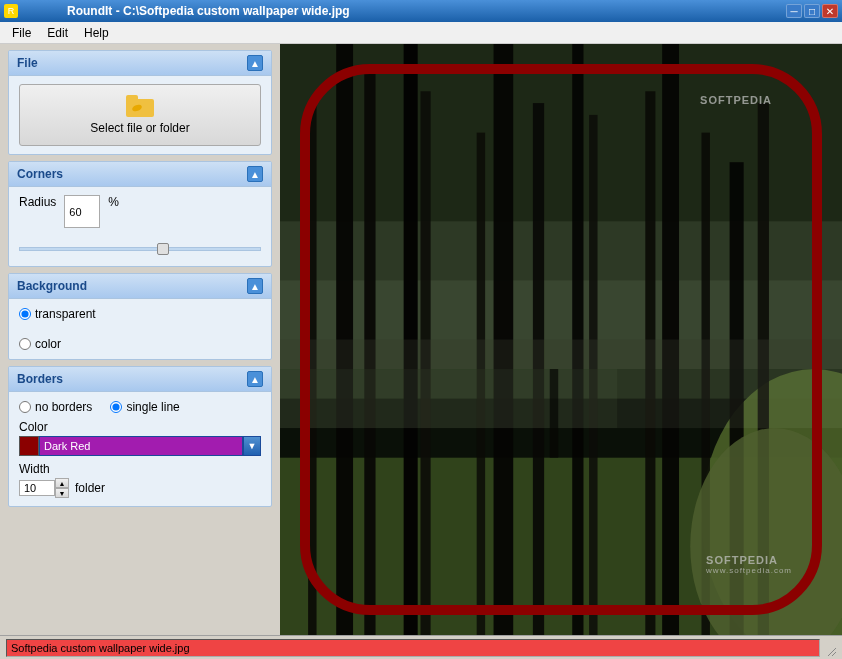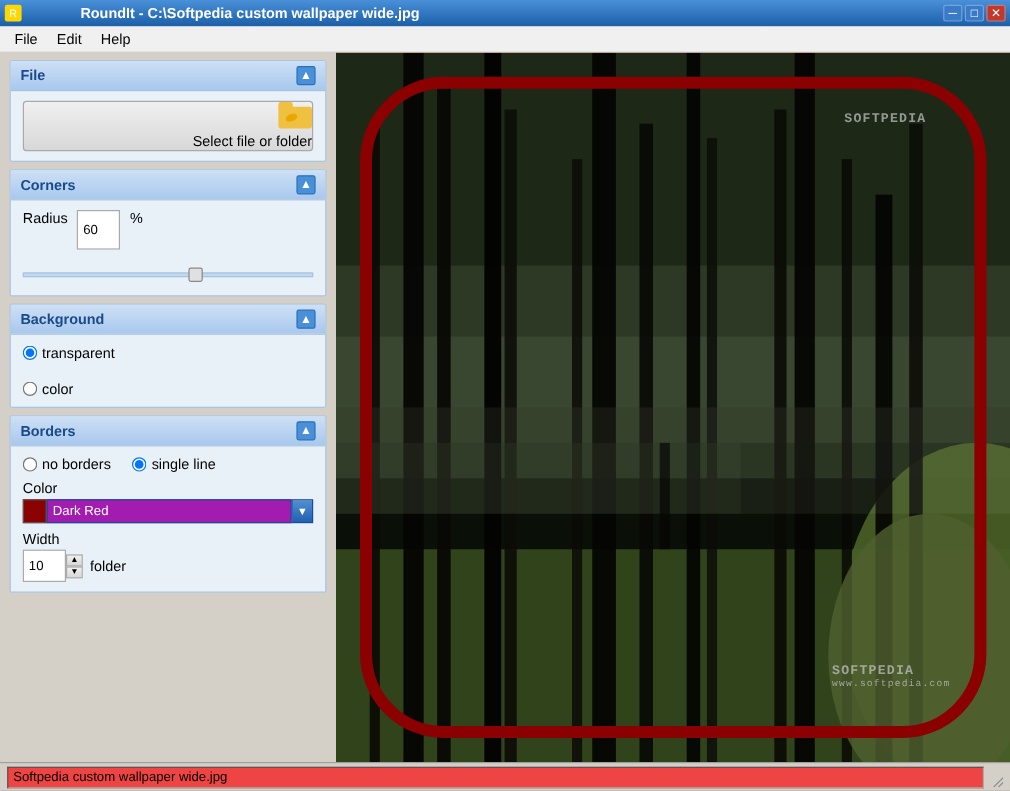--- a/index.html
+++ b/index.html
@@ -149,28 +149,28 @@
     }
     input[type="radio"] {
       margin: 0;
       width: 12px;
       height: 12px;
     }
 
     
     .select-file-btn {
       width: 100%;
-      padding: 0;
+      padding: 10px;
       background: linear-gradient(to bottom, #f0f0f0, #d8d8d8);
       border: 1px solid #aaa;
       border-radius: 3px;
       cursor: pointer;
       display: flex;
       flex-direction: column;
-      align-items: flex-end;
+      align-items: center;
       gap: 4px;
       font-size: 12px;
     }
     .folder-icon {
       width: 28px;
       height: 22px;
       position: relative;
     }
     .folder-body {
       width: 28px;
@@ -289,21 +289,21 @@
       margin-top: 6px;
     }
     .width-spinner {
       display: flex;
       align-items: center;
       gap: 0;
       margin-top: 2px;
     }
     .width-input {
       width: 36px;
-      height: 27px;
+      height: 16px;
       border: 1px solid #aaa;
       padding: 0 4px;
       font-size: 11px;
       background: white;
     }
     .spinner-buttons {
       display: flex;
       flex-direction: column;
     }
     .spin-btn {
@@ -315,24 +315,23 @@
       align-items: center;
       justify-content: center;
       font-size: 7px;
       cursor: pointer;
       line-height: 1;
     }
 
     
     .preview-area {
       flex: 1;
-      background: #c2410c;
+      background: #0c4a6e;
       position: relative;
       overflow: hidden;
-      font-family: Liberation Mono, monospace;
     }
     
     .forest-bg {
       width: 100%;
       height: 100%;
       position: absolute;
       top: 0; left: 0;
       background: 
         radial-gradient(ellipse at 70% 80%, #4a6a2a 0%, transparent 40%),
         radial-gradient(ellipse at 30% 60%, #1a2a1a 0%, transparent 50%),

